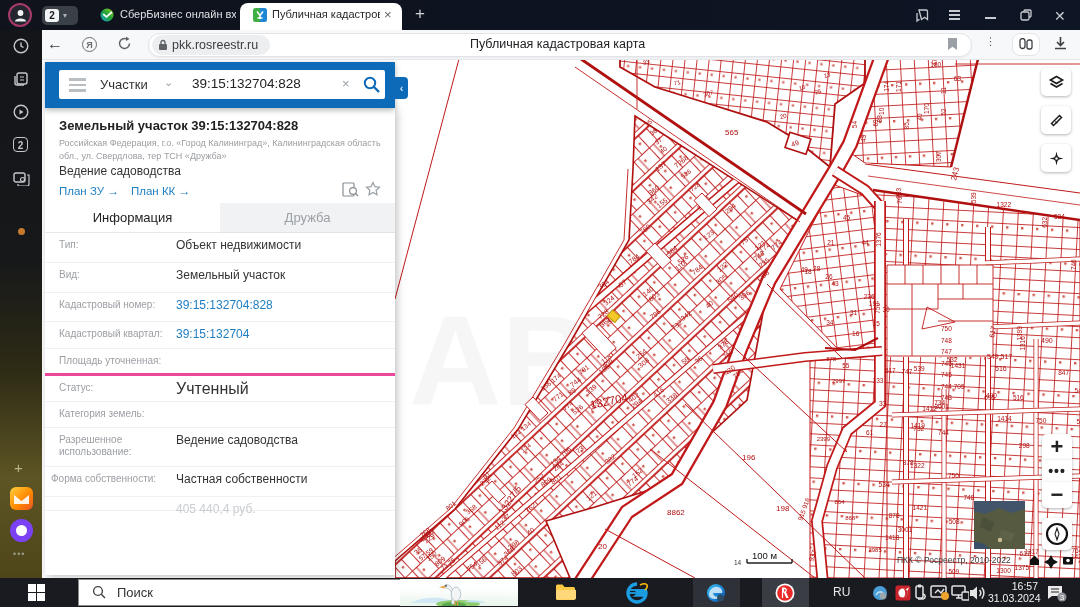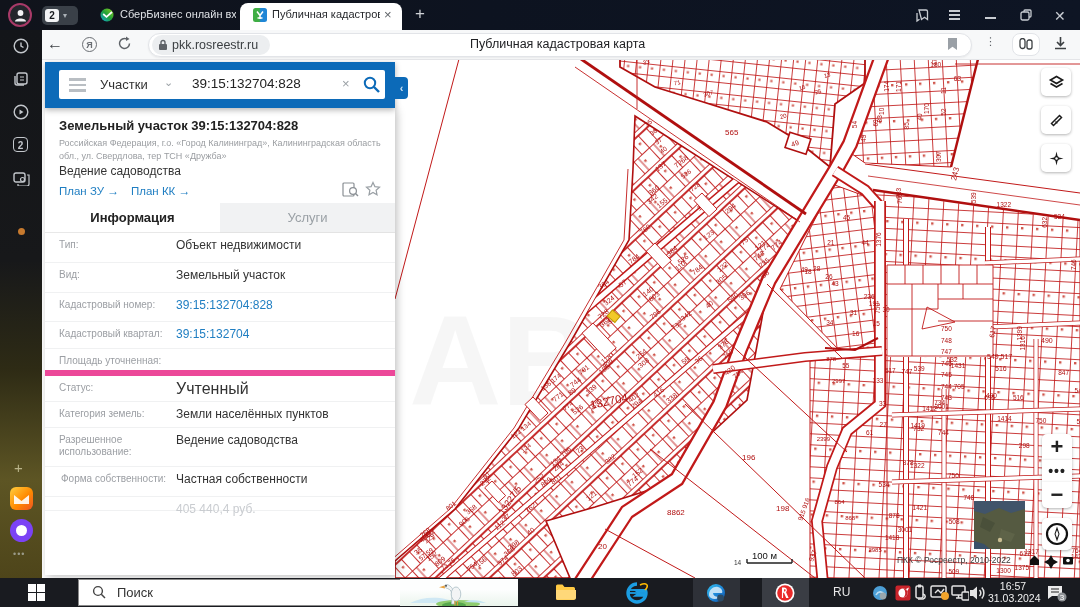--- a/index.html
+++ b/index.html
@@ -419,57 +419,56 @@
         <circle cx="11" cy="9" r="3.4" fill="#fff" stroke="#8a8f94" stroke-width="1.2"></circle>
         <path d="M13.5 11.5 L16 14" stroke="#8a8f94" stroke-width="1.4"></path>
       </svg>
     </div>
   <div class="abs" style="left:320px;top:73px">
       <svg width="16" height="16" viewBox="0 0 16 16">
         <path d="M8 1.5 L9.9 5.6 14.5 6.1 11.1 9.2 12 13.7 8 11.4 4 13.7 4.9 9.2 1.5 6.1 6.1 5.6 Z" fill="none" stroke="#9aa0a5" stroke-width="1.2"></path>
       </svg>
     </div>
 
-  <div class="abs" style="left:0;top:95px;width:175px;height:30px;background:#fff;border-bottom:1px solid #e8e8e8;display:flex;align-items:center;justify-content:center;font-size:13px;font-weight:bold;color:#222">Информация</div>
-  <div class="abs" style="left:175px;top:95px;width:175px;height:30px;background:#f1f2f3;border-bottom:1px solid #e3e3e3;display:flex;align-items:center;justify-content:center;font-size:13px;color:#9aa0a5">Услуги</div>
+  <div class="abs" style="left:0;top:95px;width:175px;height:30px;background:#fff;border-bottom:1px solid #e8e8e8;display:flex;align-items:center;justify-content:center;font-size:13px;font-weight:normal;color:#222">Информация</div>
+  <div class="abs" style="left:175px;top:95px;width:175px;height:30px;background:#f1f2f3;border-bottom:1px solid #e3e3e3;display:flex;align-items:center;justify-content:center;font-size:13px;color:#9aa0a5">Дружба</div>
 
   <div class="abs" style="left:0;top:125px;width:350px" id="tbl">
 <div style="position:relative;width:350px;height:30px;border-bottom:1px solid #f0f1f2">
 <div style="position:absolute;left:14px;top:6px;width:115px;font-size:10px;line-height:12px;color:#9b9ea3">Тип:</div>
 <div style="position:absolute;left:131px;top:4px;width:214px;font-size:12px;line-height:17px;color:#333">Объект недвижимости</div>
 </div>
 <div style="position:relative;width:350px;height:30px;border-bottom:1px solid #f0f1f2">
 <div style="position:absolute;left:14px;top:6px;width:115px;font-size:10px;line-height:12px;color:#9b9ea3">Вид:</div>
 <div style="position:absolute;left:131px;top:4px;width:214px;font-size:12px;line-height:17px;color:#333">Земельный участок</div>
 </div>
 <div style="position:relative;width:350px;height:29px;border-bottom:1px solid #f0f1f2">
 <div style="position:absolute;left:14px;top:6px;width:115px;font-size:10px;line-height:12px;color:#9b9ea3">Кадастровый номер:</div>
 <div style="position:absolute;left:131px;top:4px;width:214px;font-size:12px;line-height:17px;color:#1f7ec2">39:15:132704:828</div>
 </div>
 <div style="position:relative;width:350px;height:27px;border-bottom:1px solid #f0f1f2">
 <div style="position:absolute;left:14px;top:6px;width:115px;font-size:10px;line-height:12px;color:#9b9ea3">Кадастровый квартал:</div>
 <div style="position:absolute;left:131px;top:4px;width:214px;font-size:12px;line-height:17px;color:#1f7ec2">39:15:132704</div>
 </div>
-<div style="position:relative;width:350px;height:27px;border-bottom:6px solid #ec4899">
+<div style="position:relative;width:350px;height:27px;border-bottom:3px solid #ec4899">
 <div style="position:absolute;left:14px;top:6px;width:115px;font-size:10px;line-height:12px;color:#9b9ea3">Площадь уточненная:</div>
 </div>
 <div style="position:relative;width:350px;height:26px;border-bottom:1px solid #f0f1f2">
 <div style="position:absolute;left:14px;top:6px;width:115px;font-size:10px;line-height:12px;color:#9b9ea3">Статус:</div>
 <div style="position:absolute;left:131px;top:4px;width:214px;font-size:16px;line-height:17px;color:#333">Учтенный</div>
 </div>
 <div style="position:relative;width:350px;height:26px;border-bottom:1px solid #f0f1f2">
 <div style="position:absolute;left:14px;top:6px;width:115px;font-size:10px;line-height:12px;color:#9b9ea3">Категория земель:</div>
-<div style="position:absolute;left:131px;top:4px;width:214px;font-size:12px;line-height:17px;color:#333">Земли населённых пунктов</div>
 </div>
 <div style="position:relative;width:350px;height:39px;border-bottom:1px solid #f0f1f2">
 <div style="position:absolute;left:14px;top:6px;width:115px;font-size:10px;line-height:12px;color:#9b9ea3">Разрешенное использование:</div>
 <div style="position:absolute;left:131px;top:4px;width:214px;font-size:12px;line-height:17px;color:#333">Ведение садоводства</div>
 </div>
 <div style="position:relative;width:350px;height:30px;border-bottom:1px solid #f0f1f2">
-<div style="position:absolute;left:16px;top:6px;width:115px;font-size:10px;line-height:12px;color:#9b9ea3">Форма собственности:</div>
+<div style="position:absolute;left:6px;top:6px;width:115px;font-size:10px;line-height:12px;color:#9b9ea3">Форма собственности:</div>
 <div style="position:absolute;left:131px;top:4px;width:214px;font-size:12px;line-height:17px;color:#333">Частная собственности</div>
 </div>
 <div style="position:relative;width:350px;height:14px;border-bottom:1px solid #f0f1f2">
 <div style="position:absolute;left:14px;top:6px;width:115px;font-size:10px;line-height:12px;color:#9b9ea3"></div>
 <div style="position:absolute;left:131px;top:4px;width:214px;font-size:12px;line-height:17px;color:#c9ccd0">405 440,4 руб.</div>
 </div>
   </div>
 </div>
 
 <div class="abs" style="left:45px;top:62px;width:350px;height:46px;background:#0c6ab8;box-shadow:0 2px 6px rgba(0,0,0,.3)"></div>
@@ -735,20 +734,20 @@
       <path d="M6 14 h6 M8.5 11 v3" stroke="#e4e4e4" stroke-width="1.5"></path>
       <rect x="12" y="8" width="7" height="8" rx="1" fill="#191b20" stroke="#e4e4e4" stroke-width="1.3"></rect>
     </svg>
   </div>
 <div class="abs" style="left:968px;top:584px">
     <svg width="19" height="18" viewBox="0 0 19 18">
       <path d="M2 6 h3 l4-3.5 v13 L5 12 H2 Z" fill="#e4e4e4"></path>
       <path d="M11.5 6 a4.5 4.5 0 0 1 0 6 M13.8 3.6 a8 8 0 0 1 0 10.8" stroke="#e4e4e4" stroke-width="1.5" fill="none"></path>
     </svg>
   </div>
-<div class="abs" style="left:988px;top:580px;width:50px;font-size:10.5px;color:#f0f0f0;text-align:center;line-height:12px">16:57<br>31.03.2024</div>
+<div class="abs" style="left:988px;top:580px;width:50px;font-size:10.5px;color:#f0f0f0;text-align:right;line-height:12px">16:57<br>31.03.2024</div>
 <div class="abs" style="left:1047px;top:584px">
     <svg width="20" height="18" viewBox="0 0 20 18">
       <path d="M1 2 h14 v10 h-10 l-4 3 Z" fill="#ececec"></path>
       <path d="M4 5 h8 M4 8 h8" stroke="#666" stroke-width="1.3"></path>
       <circle cx="15" cy="13" r="4.5" fill="#8d9094"></circle>
       <text x="15" y="16" font-size="8" fill="#fff" text-anchor="middle">3</text>
     </svg>
   </div>
 </body></html>

